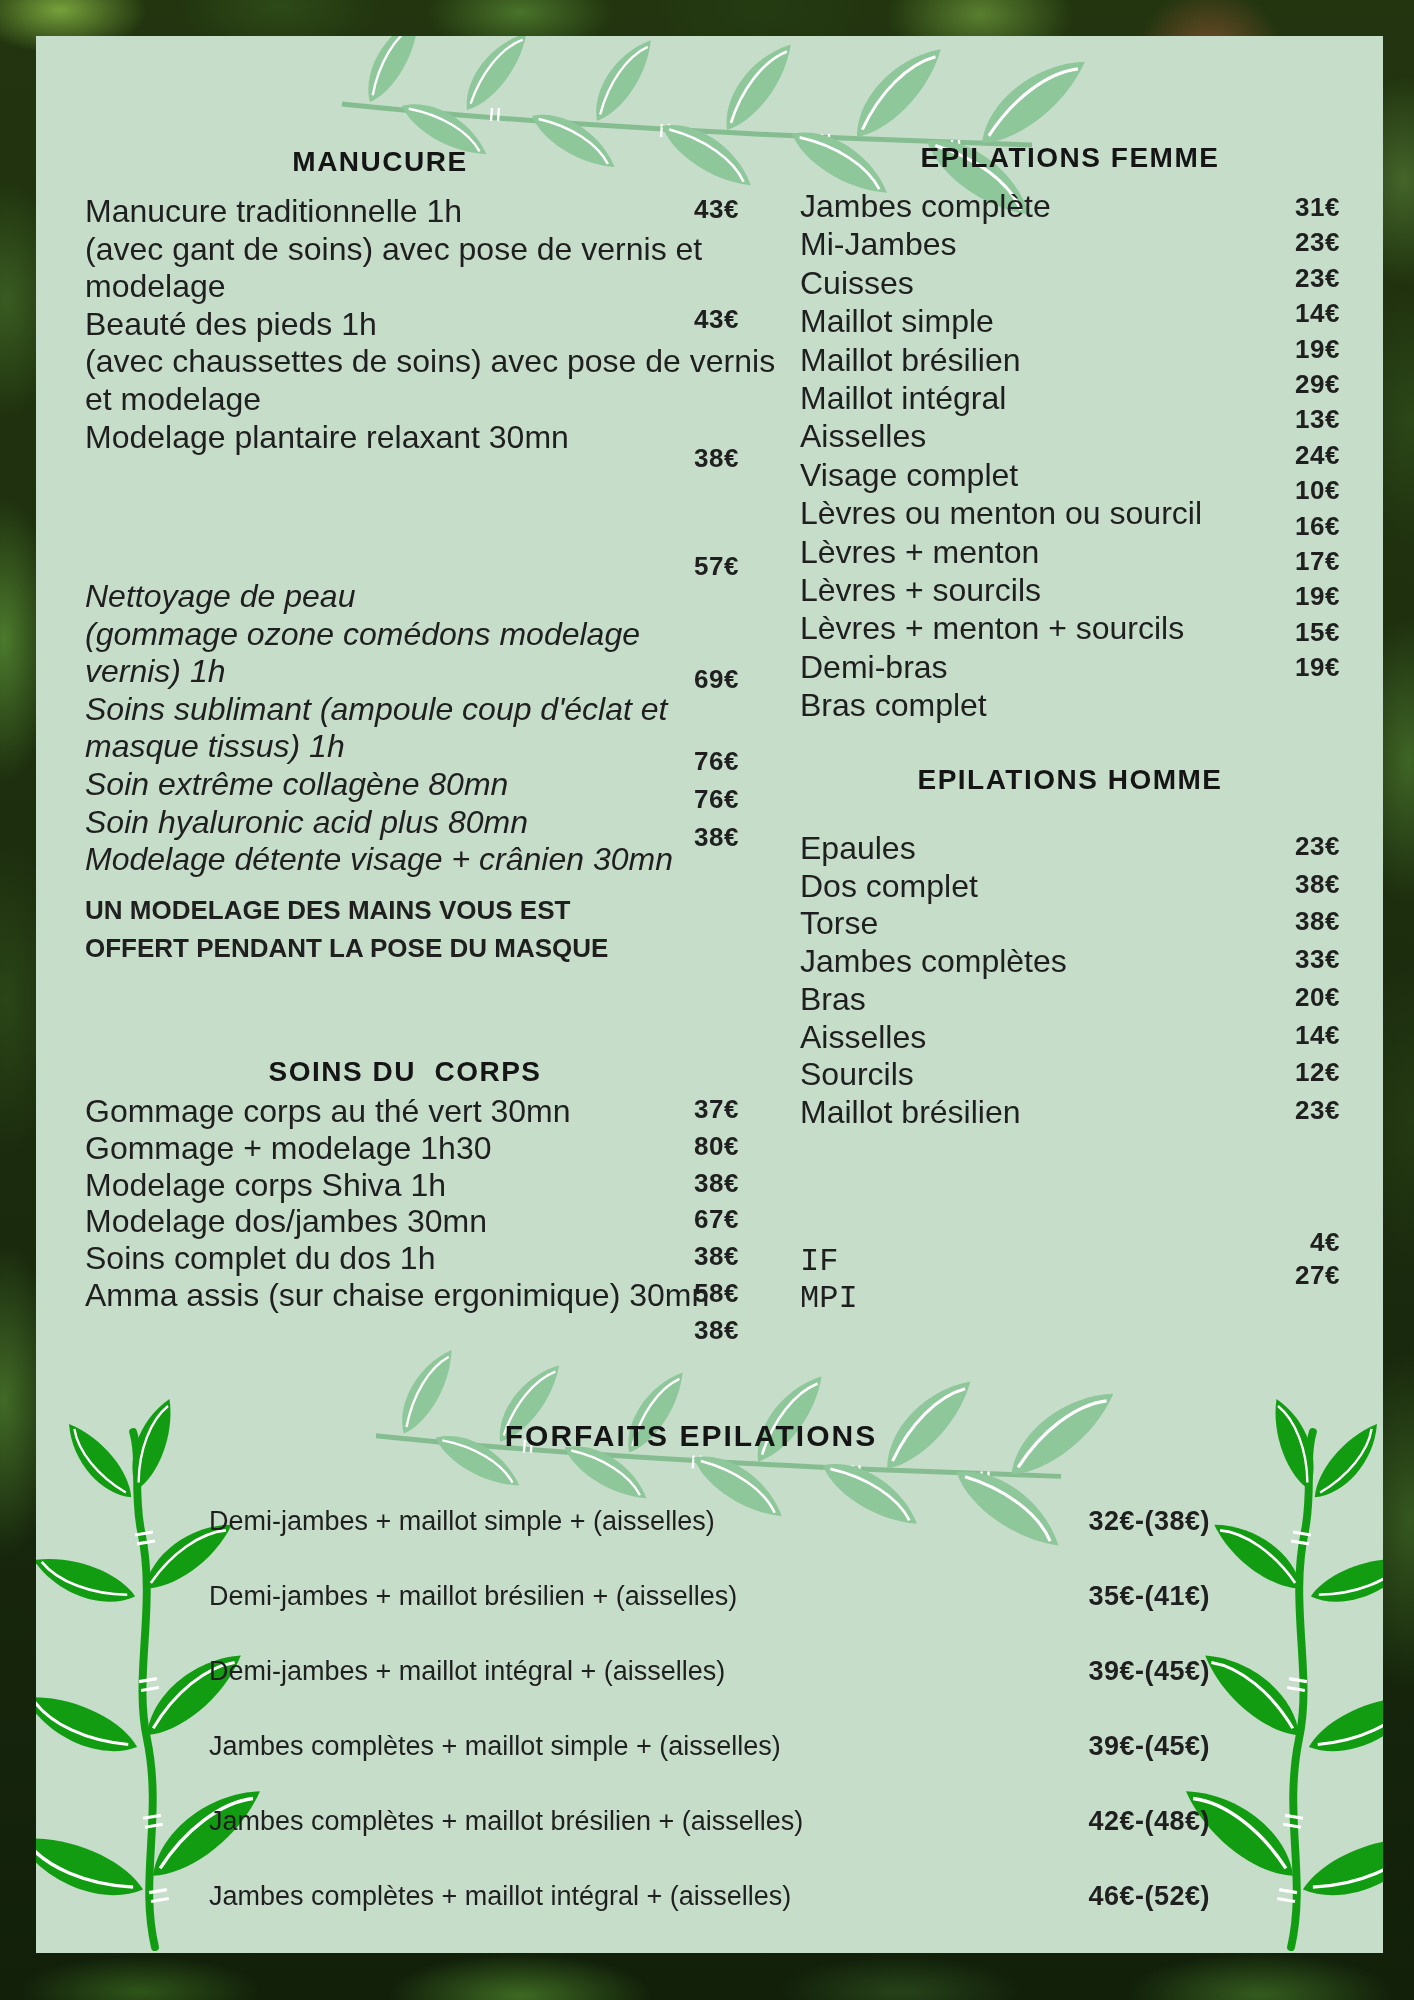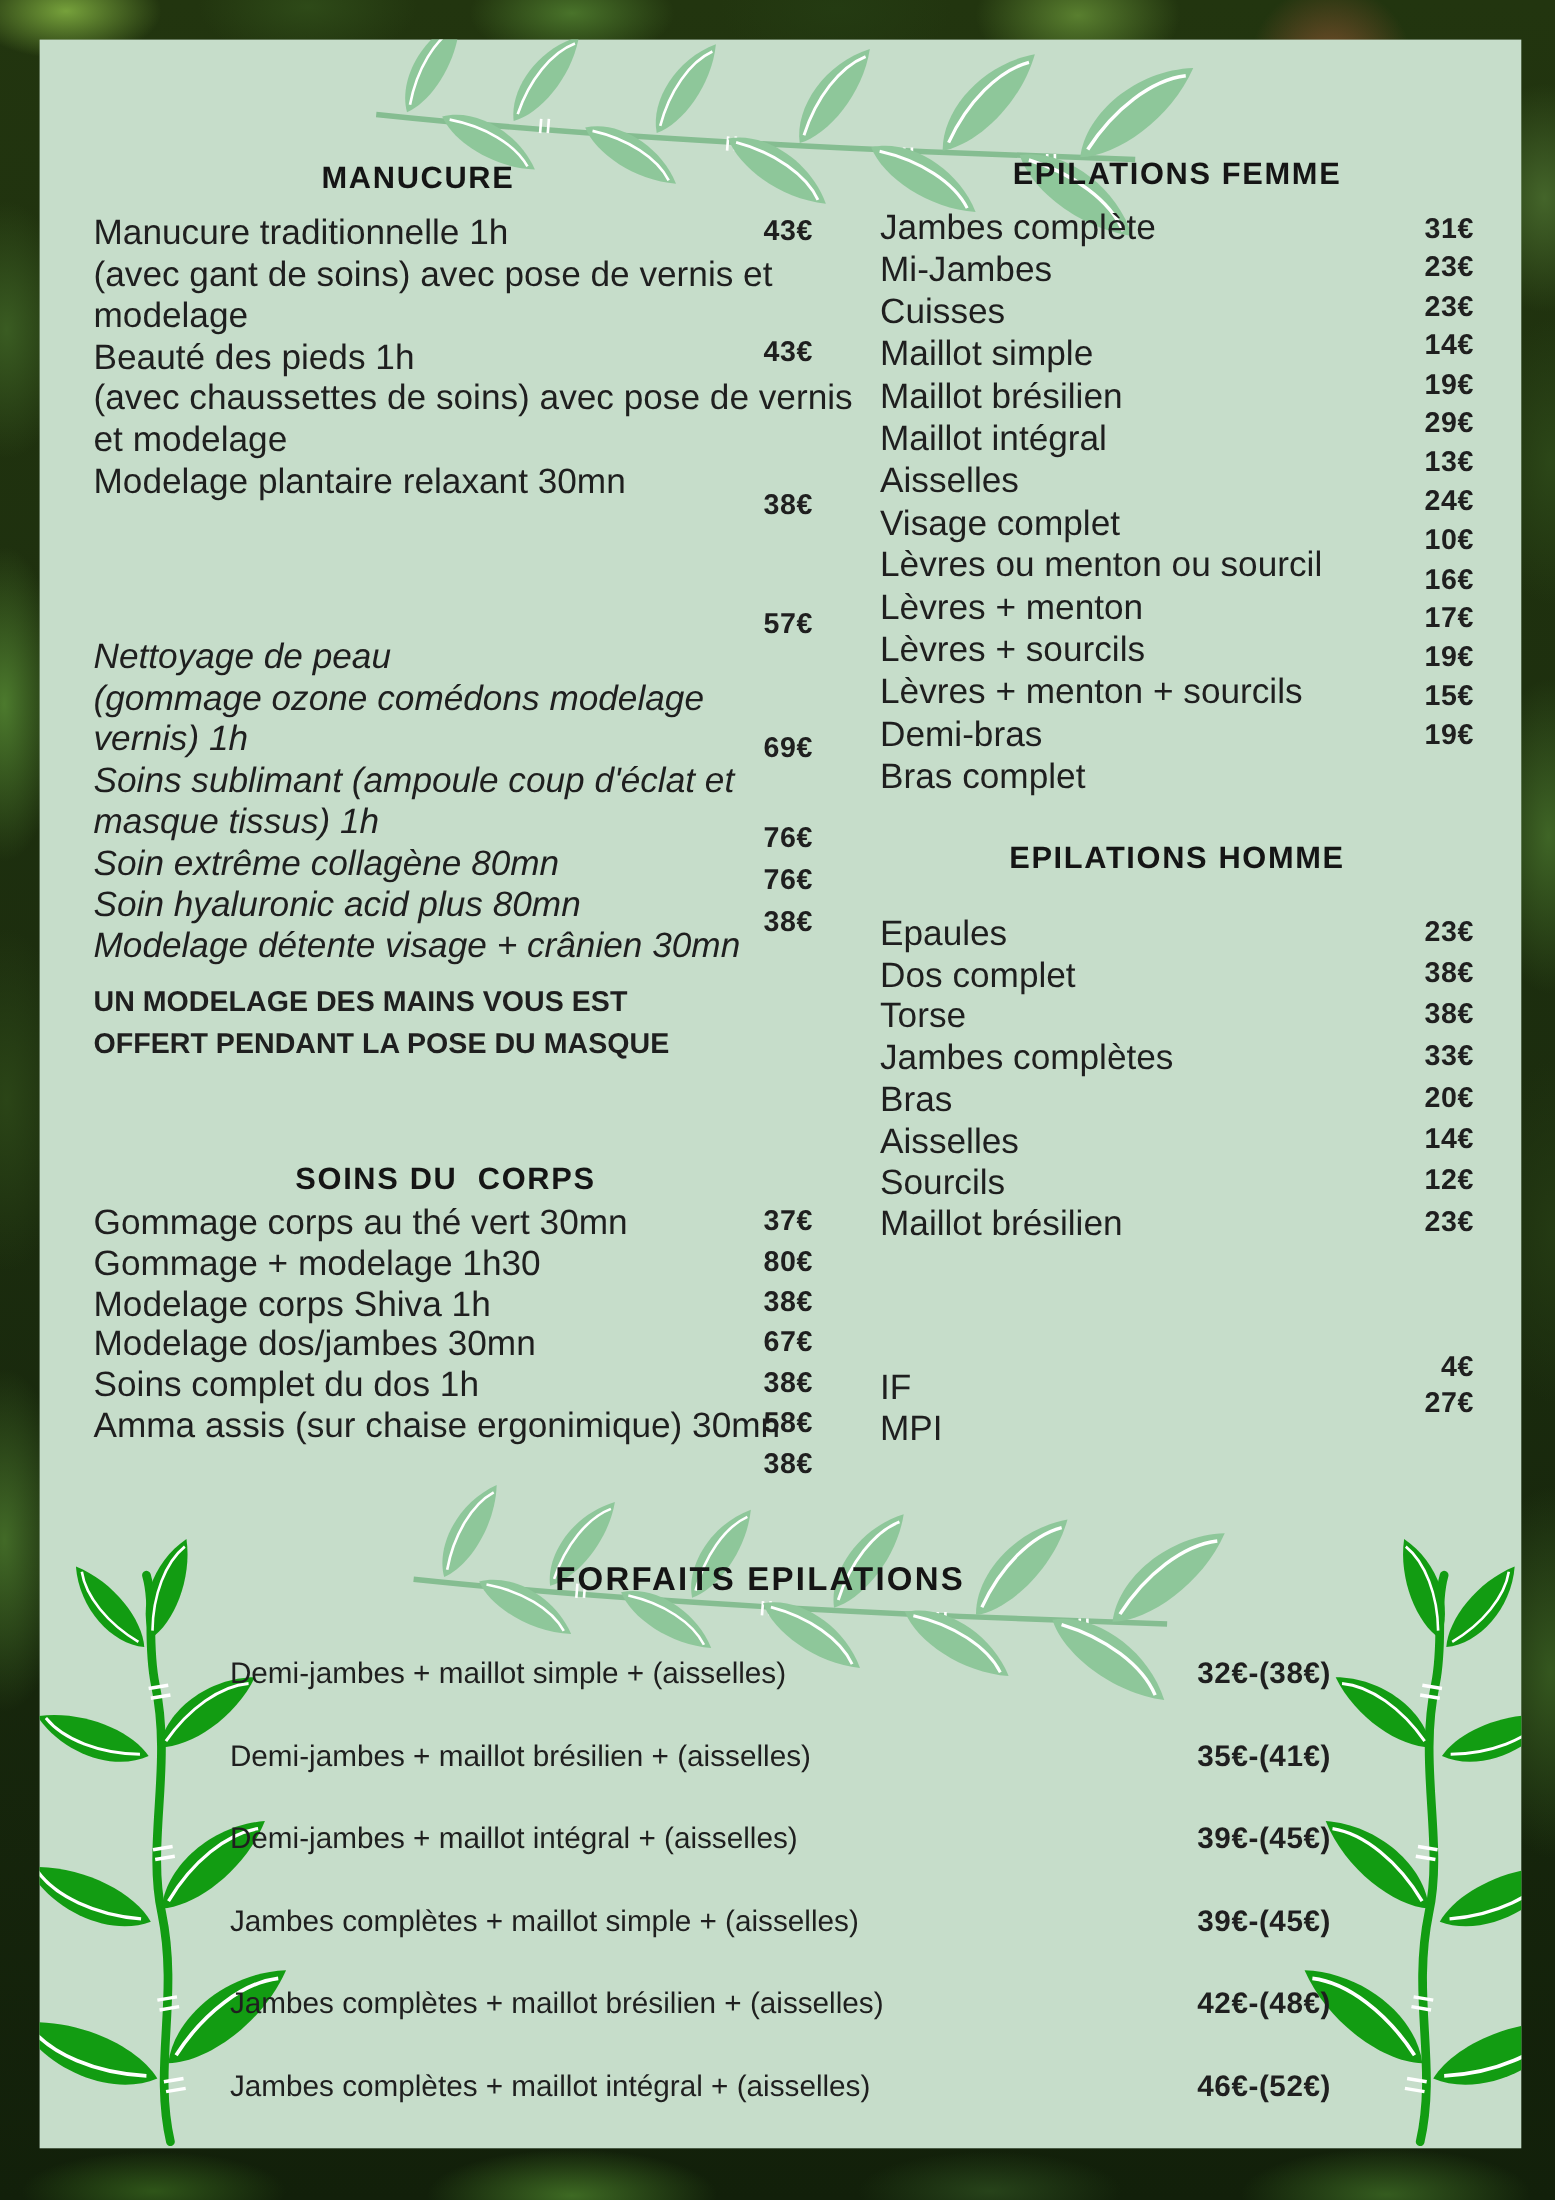--- a/index.html
+++ b/index.html
@@ -36,21 +36,21 @@
   .lines{position:absolute;font-size:32px;}
   .lines div{white-space:nowrap;}
   .pricecol{position:absolute;font-weight:700;font-size:26px;text-align:right;letter-spacing:.5px;}
   .price-abs{position:absolute;left:595px;width:108px;text-align:right;font-weight:700;font-size:26px;line-height:30px;letter-spacing:.5px;}
   #manucure-lines{left:49px;top:157px;line-height:37.6px;}
   #visage-lines{left:49px;top:542px;line-height:37.6px;font-style:italic;}
   #promo{left:49px;top:856px;line-height:37.6px;font-weight:700;font-size:26px;}
   #corps-lines{left:49px;top:1057px;line-height:36.8px;}
   #femme-items{left:764px;top:151px;line-height:38.4px;}
   #homme-items{left:764px;top:794px;line-height:37.7px;}
-  #extras-items{left:764px;top:1207px;line-height:37px;}
+  #extras-items{left:764px;top:1207px;line-height:37px;font-family:Liberation Mono, monospace;}
   #corps-prices{left:595px;top:1055px;width:108px;line-height:36.8px;}
   #femme-prices{left:1204px;top:154px;width:100px;line-height:35.4px;}
   #homme-prices{left:1204px;top:792px;width:100px;line-height:37.7px;}
   #extras-prices{left:1204px;top:1190px;width:100px;line-height:33px;}
   #h-manucure{left:49px;top:108px;width:590px;}
   #h-visage{left:49px;top:487px;width:640px;}
   #h-corps{left:49px;top:1018px;width:640px;}
   #h-femme{left:764px;top:104px;width:540px;}
   #h-homme{left:764px;top:726px;width:540px;}
   #h-forfaits{left:310px;top:1382px;width:690px;font-size:30px;letter-spacing:2px;}

